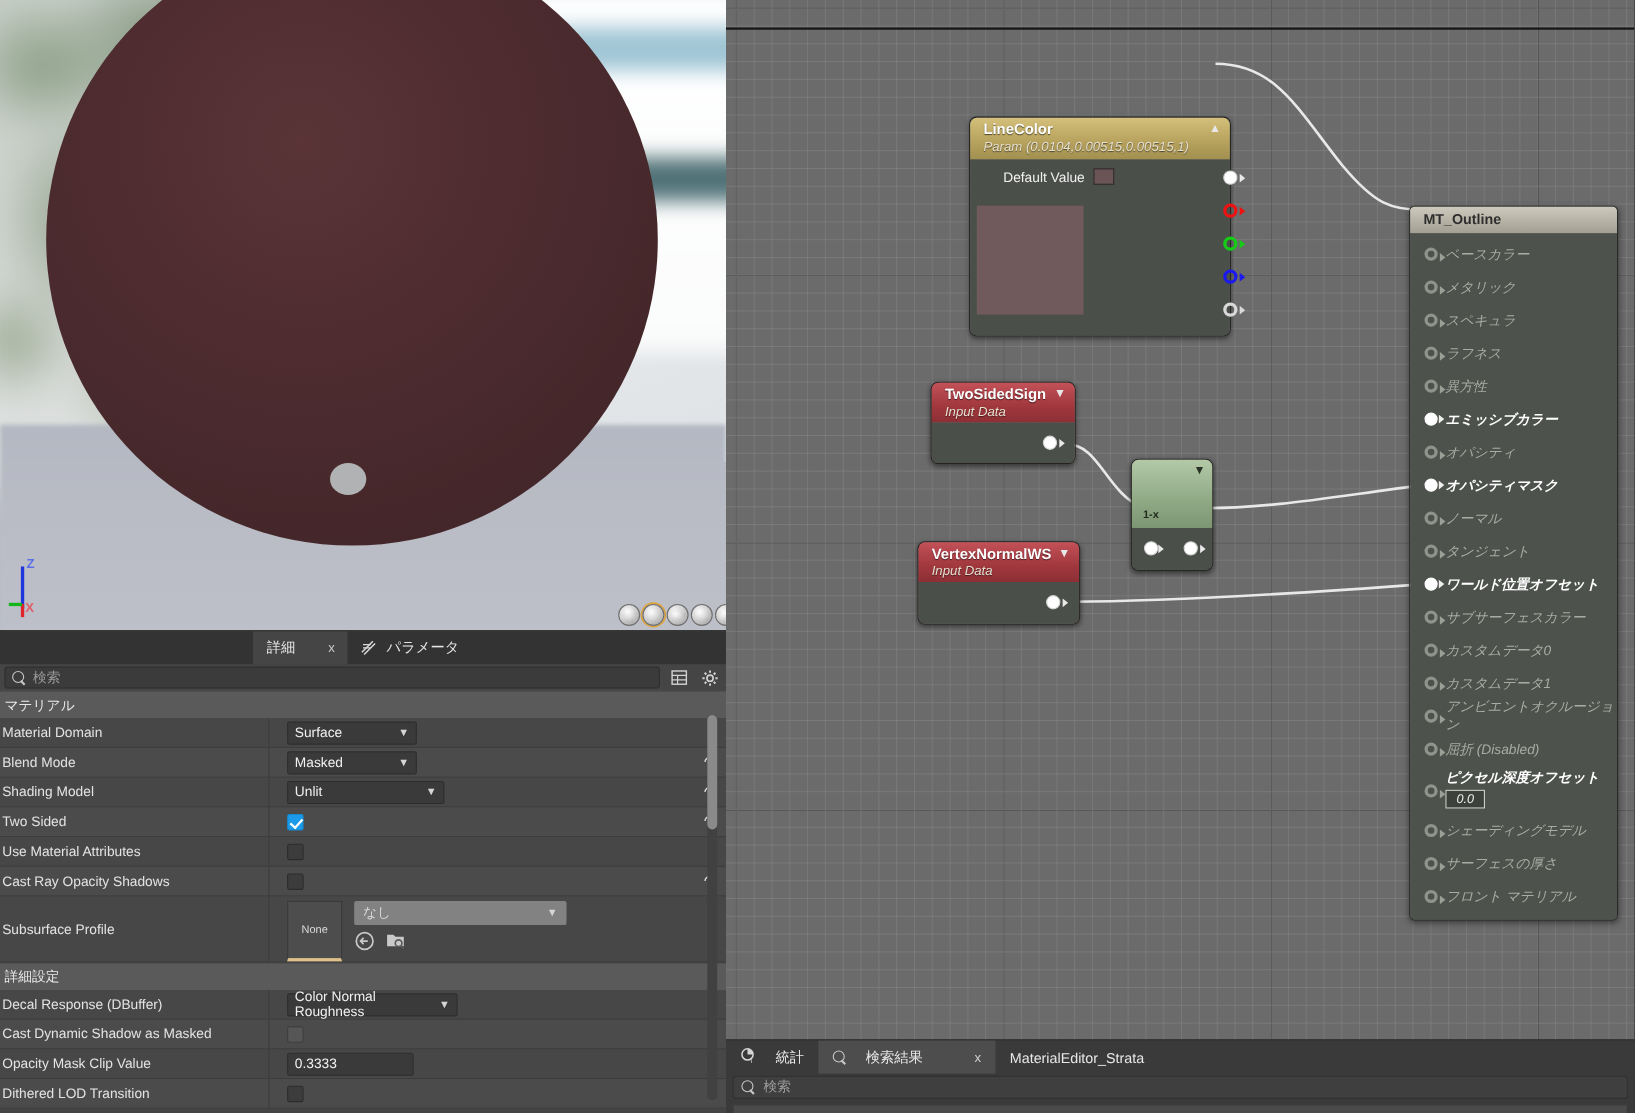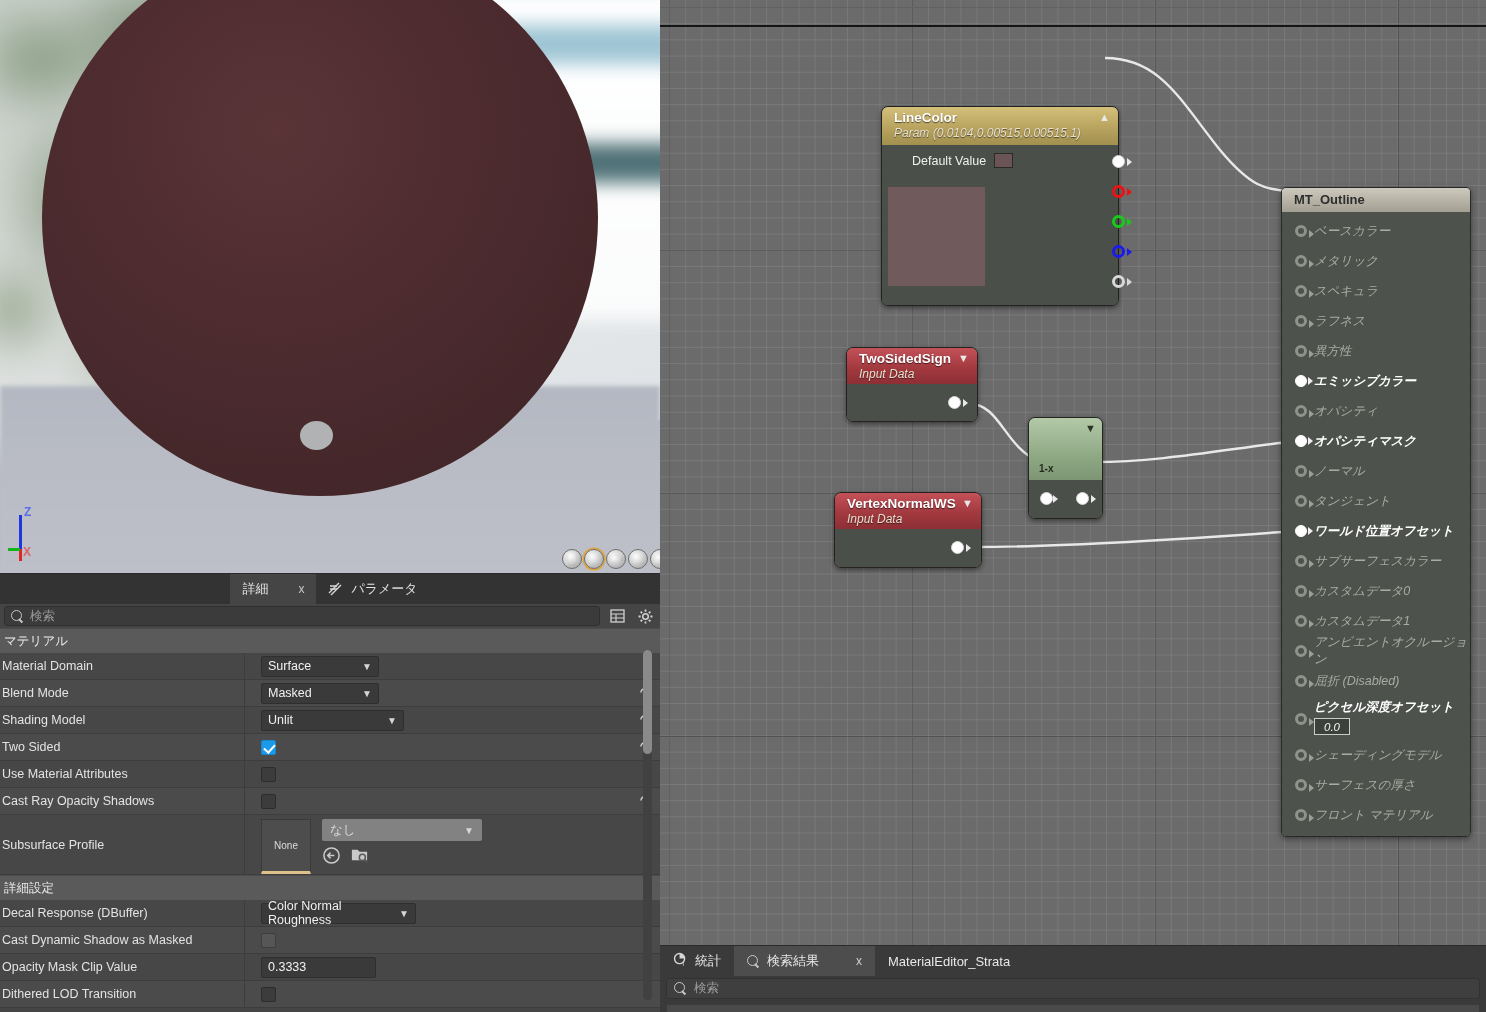--- a/index.html
+++ b/index.html
@@ -144,21 +144,21 @@
     height: 21px; width: 115px; background: #3a3a3a; border: 1px solid #2e2e2e;
     border-radius: 2px; display: flex; align-items: center; padding: 0 6px;
     font-size: 12.5px; color: #f2f2f2; cursor: text;
   }
   .ssp-thumb {
     width: 50px; height: 55px; background: #4d4d4d; border: 1px solid #3a3a3a;
     display: flex; align-items: center; justify-content: center;
     font-size: 10px; color: #dcdcdc; border-bottom: 3px solid #e0c08a;
   }
   .ssp-combo {
-    height: 22px; width: 160px; background: #828282; border-radius: 2px;
+    height: 22px; width: 193px; background: #828282; border-radius: 2px;
     display: flex; align-items: center; justify-content: space-between;
     padding: 0 8px; font-size: 12.5px; color: #d8d8d8; cursor: pointer;
   }
   .ssp-actions { display: flex; gap: 9px; margin-top: 5px; }
   .panel-scrollbar {
     position: absolute; right: 8px; top: 76px; width: 9px; height: 350px; background: #414141; border-radius:4px;
   }
   .panel-thumb { position: absolute; left: 0; top: 0; width: 9px; height: 104px; background: #8a8a8a; border-radius: 5px; cursor: pointer;}
 
   
@@ -244,21 +244,21 @@
     display:flex; align-items:center; justify-content:center; font-size: 11.5px; color:#f2f2f2;
   }
   .out-col { display:flex; flex-direction: column; }
 
   
   #bottombar {
     position: absolute; left: 660px; top: 945px; width: 826px; height: 67px; background: #3a3a3a;
     border-top: 1px solid #2b2b2b;
   }
   .btabs { height: 30px; display: flex; align-items: stretch; background: #3a3a3a; }
-  .btab { display: flex; align-items: center; gap: 7px; padding: 0 13px; font-size: 13px; color: #e8e8e8; cursor: pointer;}
+  .btab { display: flex; align-items: center; gap: 17px; padding: 0 13px; font-size: 13px; color: #e8e8e8; cursor: pointer;}
   .btab.active { background: #4d4d4d; }
   .btab .closex { margin-left: 30px; font-size: 12px; color: #cfcfcf; }
   .bsearch {
     margin: 2px 6px 0 6px; height: 21px; background: #3f3f3f; border: 1px solid #323232; border-radius: 3px;
     display: flex; align-items: center; gap: 7px; padding: 0 7px;
   }
   .bsearch .ph { color: #9d9d9d; font-size: 12.5px; }
   .bresults { position:absolute; left: 6px; top: 58px; right: 6px; height: 9px; background: #4a4a4a; border: 1px solid #3a3a3a;}
 
   .magnifier { display:inline-block; width:13px; height:13px; position:relative; }

